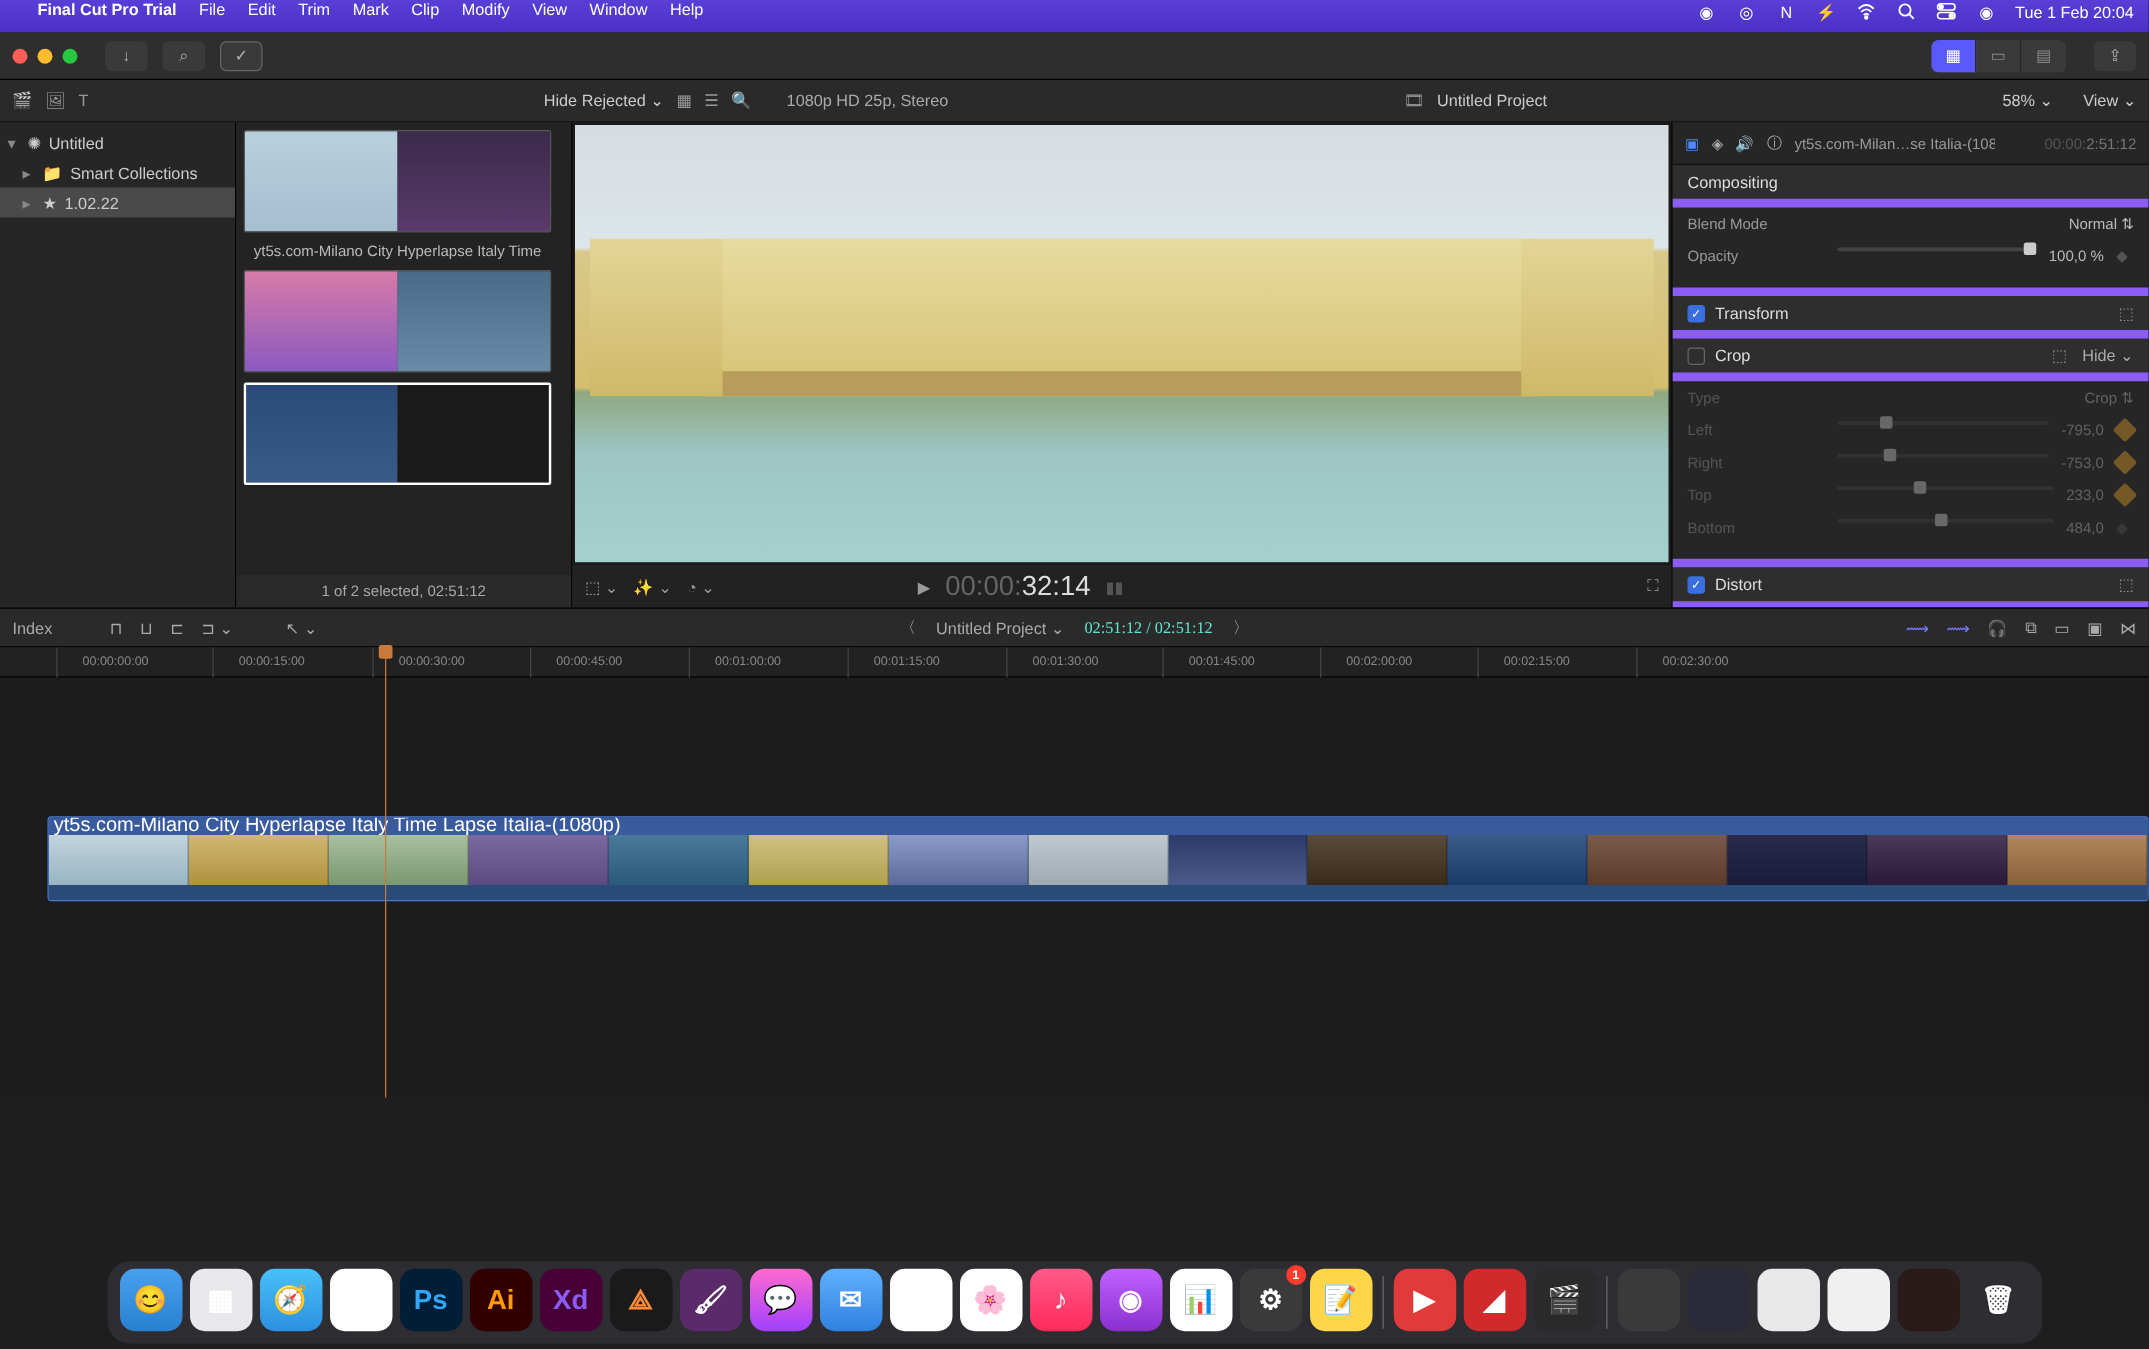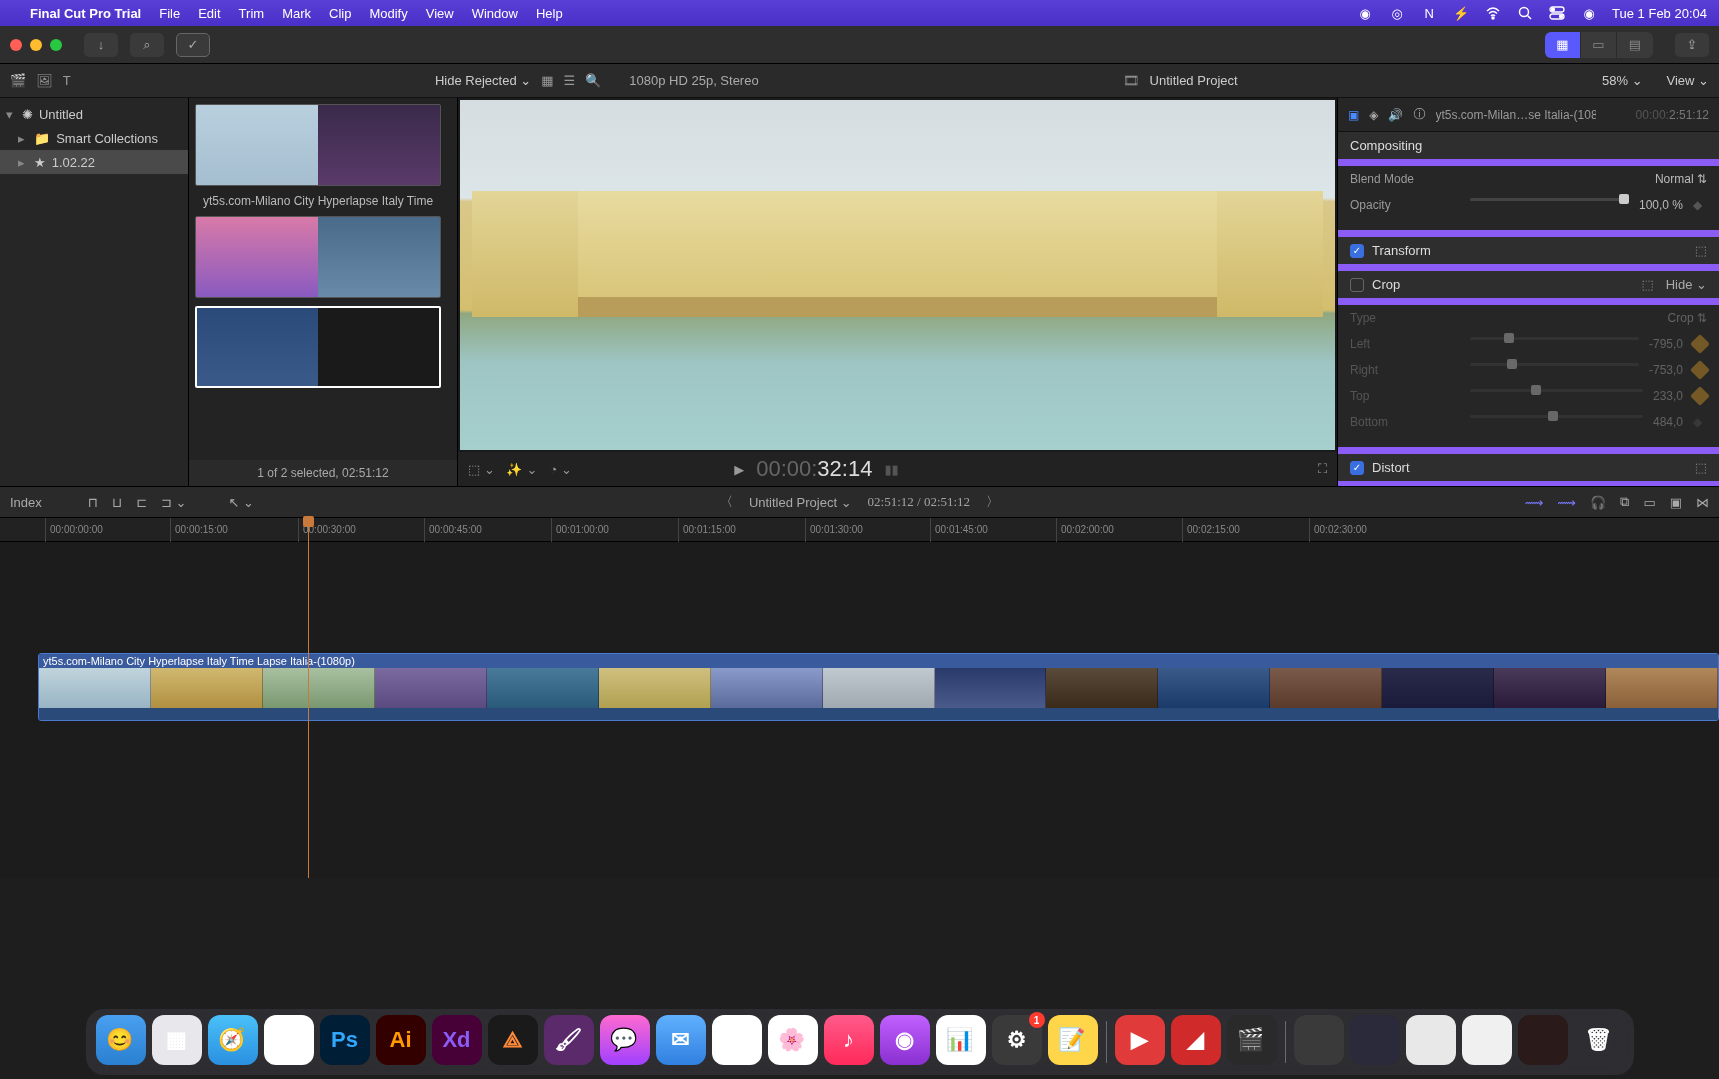--- a/index.html
+++ b/index.html
@@ -1,19 +1,19 @@
 <!DOCTYPE html>
 <html><head>
 <meta charset="utf-8">
 <style>
 *{margin:0;padding:0;box-sizing:border-box;font-family:-apple-system,BlinkMacSystemFont,"Segoe UI",sans-serif;-webkit-user-select:none;user-select:none}
 body{background:#1e1e1e;color:#ccc;width:1719px;height:1079px;overflow:hidden;position:relative;font-size:13px}
 
 
-.menubar{height:26px;background:linear-gradient(#5a3fd6,#4a30c8);display:flex;align-items:center;padding:0 12px;color:#fff;font-size:13px;gap:18px}
+.menubar{height:26px;background:linear-gradient(#5a3fd6,#4a30c8);display:flex;align-items:flex-start;padding:0 12px;color:#fff;font-size:13px;gap:18px}
 .menubar .right{margin-left:auto;display:flex;align-items:center;gap:14px}
 .menubar-item{cursor:default}
 .apple-logo{font-size:15px}
 .menu-ico{width:18px;height:18px;display:inline-flex;align-items:center;justify-content:center}
 
 
 .app-toolbar{height:38px;background:#2e2e2e;border-bottom:1px solid #000;display:flex;align-items:center;padding:0 10px;gap:12px}
 .traffic{display:flex;gap:8px;margin-right:10px}
 .traffic span{width:12px;height:12px;border-radius:50%;display:block}
 .tl-close{background:#ff5f57}.tl-min{background:#febc2e}.tl-max{background:#28c840}
@@ -69,25 +69,25 @@
 .slider-track{flex:1;height:3px;background:#444;margin:0 10px;position:relative;border-radius:2px}
 .slider-track .thumb{position:absolute;right:0;top:-4px;width:10px;height:10px;background:#ccc;border-radius:2px}
 
 
 .tl-header{height:32px;background:#2a2a2a;border-top:1px solid #000;border-bottom:1px solid #000;display:flex;align-items:center;padding:0 10px;gap:14px;color:#aaa;font-size:13px}
 .tl-header .center{position:absolute;left:50%;transform:translateX(-50%);display:flex;gap:16px;align-items:center}
 
 
 .timeline{flex:1;background:#1c1c1c;position:relative;height:360px}
 .ruler{height:24px;background:#222;border-bottom:1px solid #000;display:flex;font-size:10px;color:#888;font-family:ui-monospace,Menlo,monospace;position:relative}
-.ruler .tick{position:absolute;top:0;height:24px;border-left:1px solid #444;padding-left:4px;line-height:24px}
+.ruler .tick{position:absolute;top:0;height:24px;border-left:1px solid #444;padding-left:20px;line-height:24px}
 .playhead{position:absolute;top:0;bottom:0;left:308px;width:1px;background:#c97a3a;z-index:5}
 .playhead::before{content:"";position:absolute;top:-2px;left:-5px;width:11px;height:11px;background:#c97a3a;border-radius:2px}
 .track-clip{position:absolute;top:135px;left:38px;right:0;height:68px;background:#223a5e;border:1px solid #4a7ad0;border-radius:3px;overflow:hidden}
-.track-clip .title{position:absolute;top:0;left:0;right:0;height:16px;background:#3a5a9e;color:#fff;font-size:11px;padding:0 4px;line-height:14px;white-space:nowrap;overflow:hidden}
+.track-clip .title{position:absolute;top:0;left:0;right:0;height:16px;background:#3a5a9e;color:#fff;font-size:16px;padding:0 4px;line-height:14px;white-space:nowrap;overflow:hidden}
 .track-clip .frames{position:absolute;top:14px;left:0;right:0;bottom:12px;display:flex}
 .track-clip .frames>div{flex:1;border-right:1px solid rgba(0,0,0,.3)}
 .track-clip .audio{position:absolute;bottom:0;left:0;right:0;height:12px;background:#2a4a7a}
 
 
 .dock{position:absolute;bottom:4px;left:50%;transform:translateX(-50%);height:66px;background:rgba(60,60,70,.5);border-radius:18px;padding:6px 10px;display:flex;gap:6px;backdrop-filter:blur(10px)}
 .dock-item{width:50px;height:50px;border-radius:12px;display:flex;align-items:center;justify-content:center;font-size:22px;color:#fff;font-weight:600}
 .dock-sep{width:1px;background:rgba(255,255,255,.3);margin:6px 2px}
 .dock-badge{position:absolute;top:-3px;right:-3px;background:#ff3b30;color:#fff;width:16px;height:16px;border-radius:50%;font-size:10px;display:flex;align-items:center;justify-content:center}
 svg{display:block}
@@ -326,21 +326,21 @@
   <span style="width:18px"></span>
   <span class="ico">⊓</span>
   <span class="ico">⊔</span>
   <span class="ico">⊏</span>
   <span class="ico">⊐ ⌄</span>
   <span style="width:14px"></span>
   <span class="ico">↖ ⌄</span>
   <div class="center">
     <span class="ico">〈</span>
     <span><span>Untitled Project</span> ⌄</span>
-    <span style="color:#a3a3a3;font-family:ui-monospace,Menlo">02:51:12 / 02:51:12</span>
+    <span style="color:#5eead4;font-family:ui-monospace,Menlo">02:51:12 / 02:51:12</span>
     <span class="ico">〉</span>
   </div>
   <span style="flex:1"></span>
   <span class="ico" style="color:#7a7aff">⟿</span>
   <span class="ico" style="color:#7a7aff">⟿</span>
   <span class="ico">🎧</span>
   <span class="ico">⧉</span>
   <span class="ico">▭</span>
   <span class="ico">▣</span>
   <span class="ico">⋈</span>

